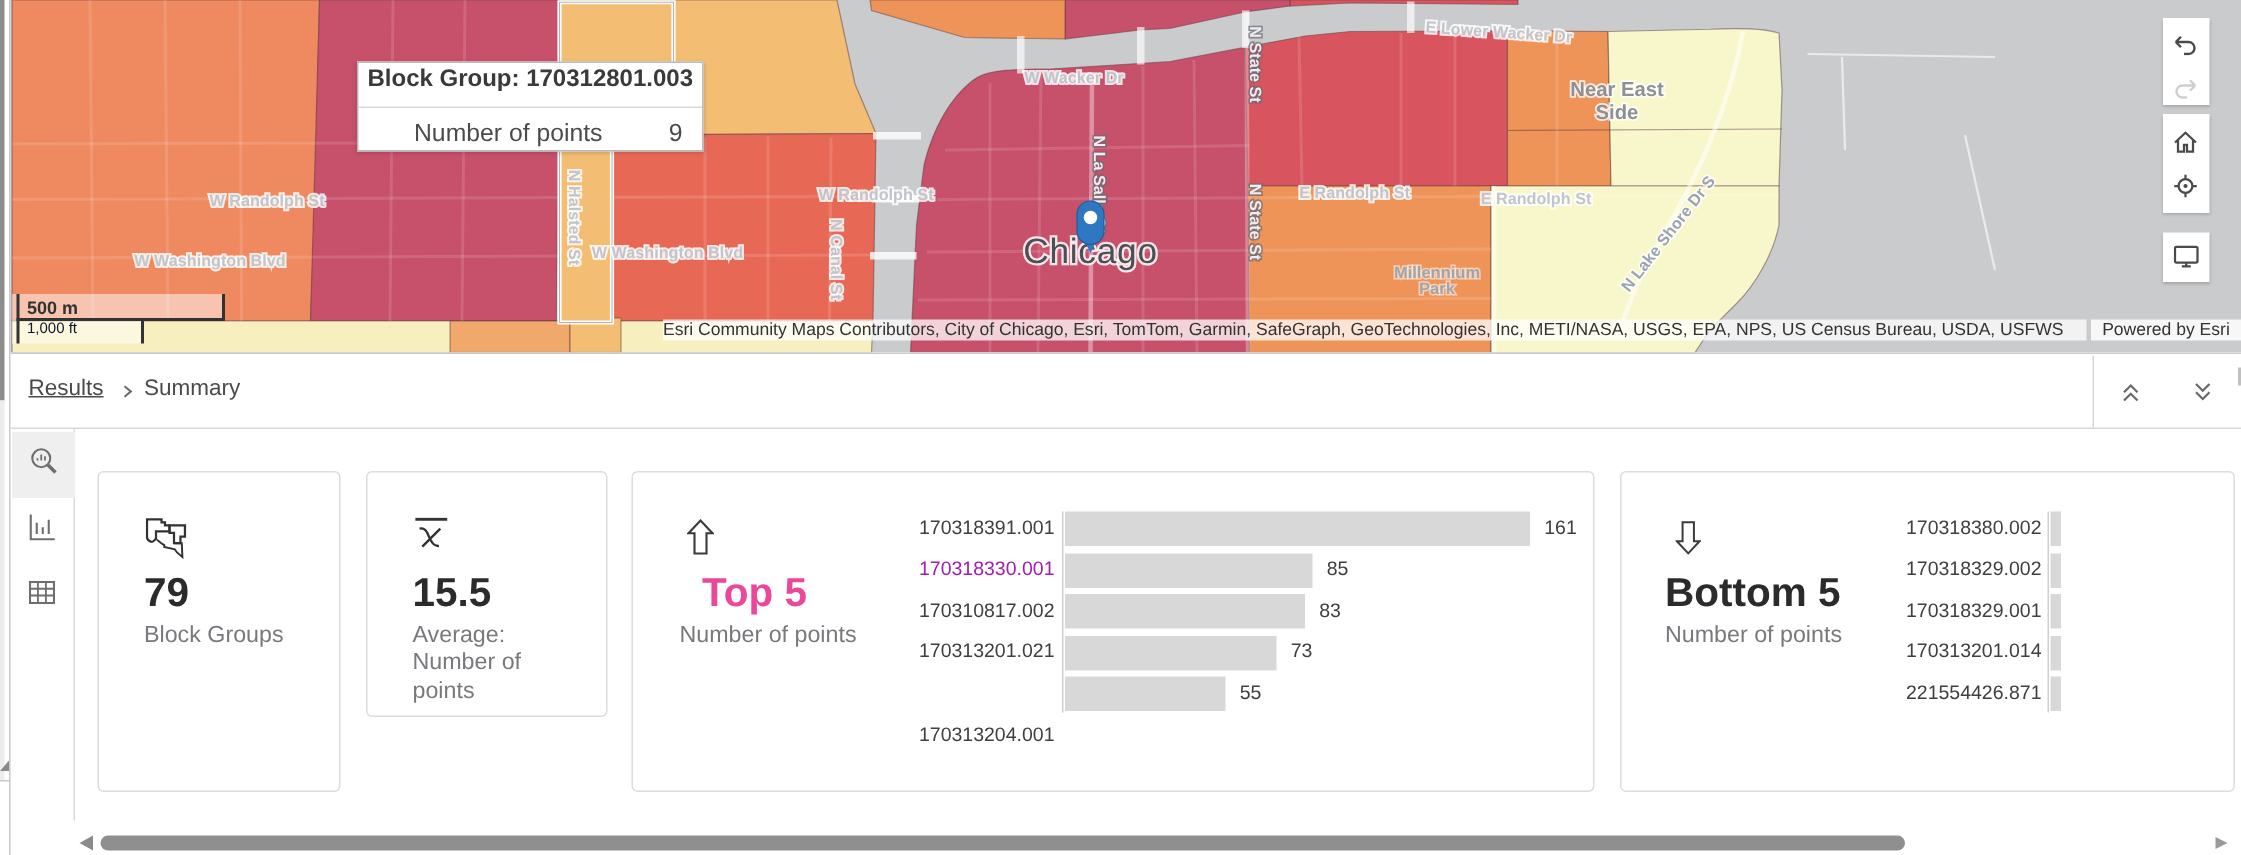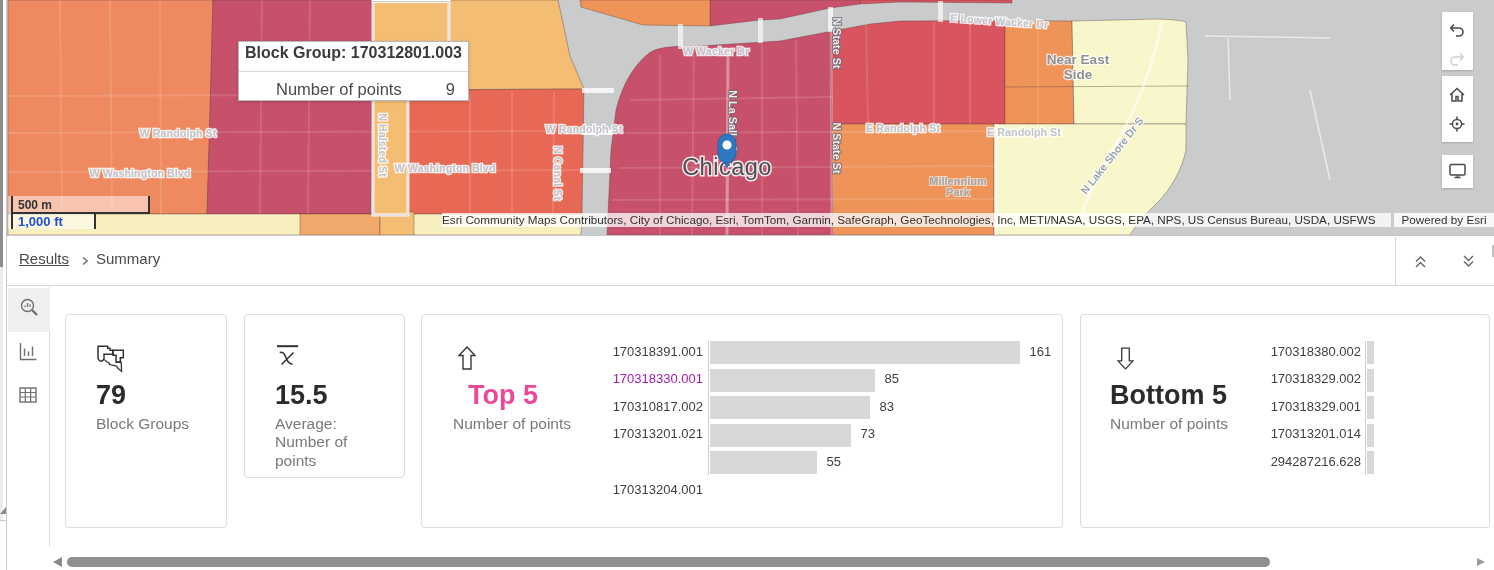--- a/index.html
+++ b/index.html
@@ -172,21 +172,21 @@
   <div class="abs" style="left:0;top:38px;width:216px;text-align:right;font-size:16.5px;color:#4b4b4b;">9</div>
 </div>
 
 <div class="abs" style="left:8px;top:196px;width:142px;height:16.5px;background:rgba(255,255,255,0.5);"></div>
 <div class="abs" style="left:8px;top:212.5px;width:87px;height:16.5px;background:rgba(255,255,255,0.5);"></div>
 <div class="abs" style="left:11px;top:196px;width:2px;height:33px;background:#323232;"></div>
 <div class="abs" style="left:11px;top:211.5px;width:139px;height:2px;background:#323232;"></div>
 <div class="abs" style="left:148px;top:196px;width:2px;height:17px;background:#323232;"></div>
 <div class="abs" style="left:94px;top:213px;width:2px;height:16px;background:#323232;"></div>
 <div class="abs" style="left:18px;top:197.5px;font-size:12px;font-weight:bold;color:#323232;">500 m</div>
-<div class="abs" style="left:18px;top:214px;font-size:13px;font-weight:bold;color:#1d4ed8;">1,000 ft</div>
+<div class="abs" style="left:18px;top:214px;font-size:10px;font-weight:normal;color:#0f172a;">1,000 ft</div>
 
 <div class="abs" style="left:442px;top:213px;width:949px;height:14px;background:rgba(255,255,255,0.75);font-size:11.7px;color:#323232;line-height:14px;white-space:nowrap;overflow:hidden;">Esri Community Maps Contributors, City of Chicago, Esri, TomTom, Garmin, SafeGraph, GeoTechnologies, Inc, METI/NASA, USGS, EPA, NPS, US Census Bureau, USDA, USFWS</div>
 
 <div class="abs" style="left:1394px;top:213px;width:100px;height:14px;background:rgba(255,255,255,0.85);font-size:11.7px;color:#323232;text-align:center;line-height:14px;white-space:nowrap;">Powered by Esri</div>
 
 <div class="abs" style="left:1442px;top:12px;width:31px;height:58px;background:#fff;box-shadow:0 1px 2px rgba(0,0,0,0.2);"></div>
 
 <svg class="abs" style="left:1449px;top:23px;" width="16" height="14" viewBox="0 0 16 14">
   <path d="M1.5,5 L5,1.5 M1.5,5 L5,8.5 M1.5,5 H10 a4,4 0 0 1 4,4 v0 a4,4 0 0 1 -4,4 h-3" fill="none" stroke="#4a4a4a" stroke-width="1.6"></path>
 </svg>
@@ -324,21 +324,21 @@
     <div class="abs" style="left:284px;top:26px;width:1px;height:134px;background:#cfcfcf;"></div>
 
     <div class="abs" style="left:0px;top:28.5px;width:280px;text-align:right;font-size:13px;color:#3f3f3f;">170318380.002</div>
     <div class="abs" style="left:285.5px;top:26px;width:7px;height:23px;background:#d8d8d8;"></div>
     <div class="abs" style="left:0px;top:56px;width:280px;text-align:right;font-size:13px;color:#3f3f3f;">170318329.002</div>
     <div class="abs" style="left:285.5px;top:53.5px;width:7px;height:23px;background:#d8d8d8;"></div>
     <div class="abs" style="left:0px;top:83.5px;width:280px;text-align:right;font-size:13px;color:#3f3f3f;">170318329.001</div>
     <div class="abs" style="left:285.5px;top:81px;width:7px;height:23px;background:#d8d8d8;"></div>
     <div class="abs" style="left:0px;top:111px;width:280px;text-align:right;font-size:13px;color:#3f3f3f;">170313201.014</div>
     <div class="abs" style="left:285.5px;top:108.5px;width:7px;height:23px;background:#d8d8d8;"></div>
-    <div class="abs" style="left:0px;top:138.5px;width:280px;text-align:right;font-size:13px;color:#3f3f3f;">294287216.628</div>
+    <div class="abs" style="left:0px;top:138.5px;width:280px;text-align:right;font-size:13px;color:#3f3f3f;">221554426.871</div>
     <div class="abs" style="left:285.5px;top:136px;width:7px;height:23px;background:#d8d8d8;"></div>
   </div>
 
   <div class="abs" style="left:1492px;top:9px;width:2px;height:12px;background:#c0c0c0;"></div>
 
   <div class="abs" style="left:53px;top:321px;width:0;height:0;border-top:5px solid transparent;border-bottom:5px solid transparent;border-right:9px solid #8a8a8a;"></div>
 
   <div class="abs" style="left:67px;top:321px;width:1203px;height:10px;border-radius:5px;background:#8f8f8f;"></div>
 
   <div class="abs" style="left:1477px;top:322px;width:0;height:0;border-top:4.5px solid transparent;border-bottom:4.5px solid transparent;border-left:8px solid #9a9a9a;"></div>

